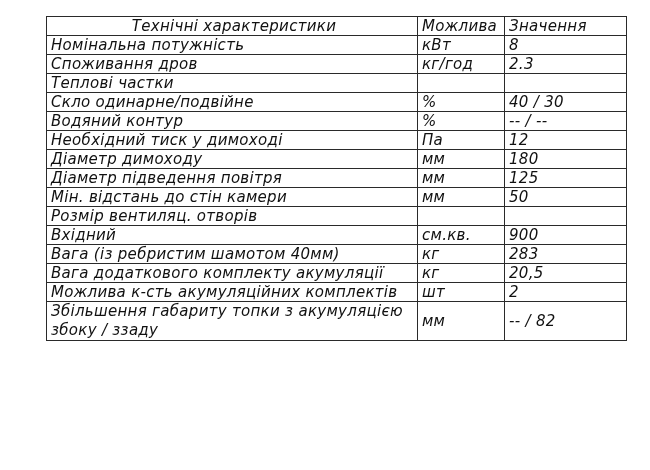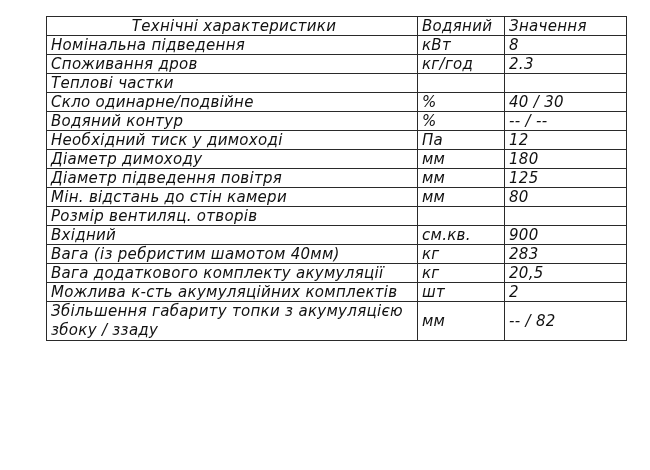--- a/index.html
+++ b/index.html
@@ -59,25 +59,25 @@
 <div class="page">
   <table class="spec">
     <colgroup>
       <col class="c1">
         <col class="c2">
         <col class="c3">
     </colgroup>
     <tbody>
       <tr class="header">
         <td class="c-name">Технічні характеристики</td>
-        <td class="c-unit">Водяний</td>
+        <td class="c-unit">Можлива</td>
         <td class="c-value">Значення</td>
       </tr>
       <tr>
-        <td class="c-name">Номінальна підведення</td>
+        <td class="c-name">Номінальна потужність</td>
         <td class="c-unit">кВт</td>
         <td class="c-value">8</td>
       </tr>
       <tr>
         <td class="c-name">Споживання дров</td>
         <td class="c-unit">кг/год</td>
         <td class="c-value">2.3</td>
       </tr>
       <tr>
         <td class="c-name">Теплові частки</td>
@@ -105,21 +105,21 @@
         <td class="c-value">180</td>
       </tr>
       <tr>
         <td class="c-name">Діаметр підведення повітря</td>
         <td class="c-unit">мм</td>
         <td class="c-value">125</td>
       </tr>
       <tr>
         <td class="c-name">Мін. відстань до стін камери</td>
         <td class="c-unit">мм</td>
-        <td class="c-value">80</td>
+        <td class="c-value">50</td>
       </tr>
       <tr>
         <td class="c-name">Розмір вентиляц. отворів</td>
         <td class="c-unit"></td>
         <td class="c-value"></td>
       </tr>
       <tr>
         <td class="c-name">Вхідний</td>
         <td class="c-unit">см.кв.</td>
         <td class="c-value">900</td>

